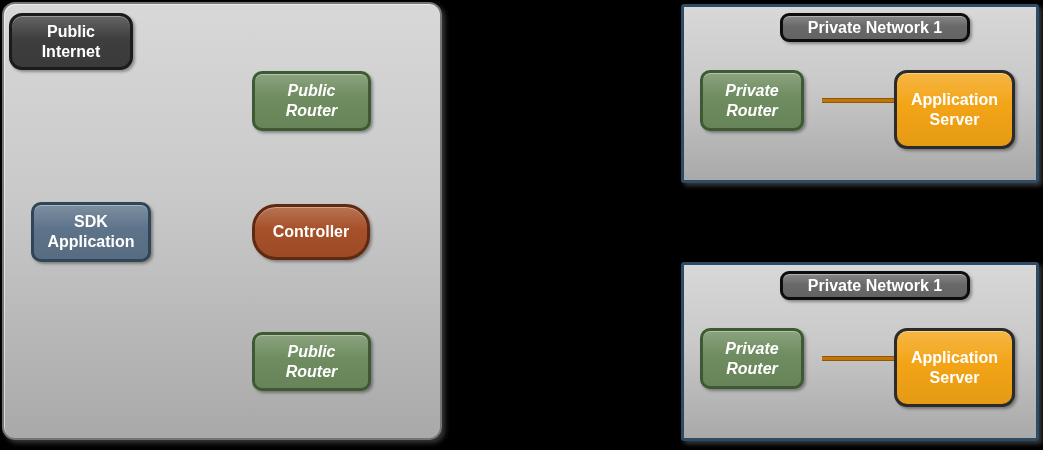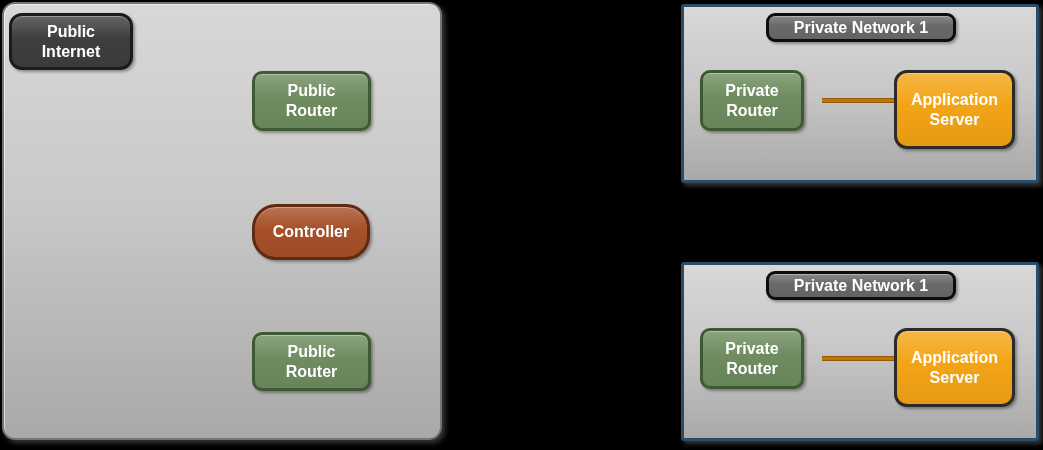--- a/index.html
+++ b/index.html
@@ -47,29 +47,29 @@
     color: var(--text-color);
     font-weight: 700;
     font-size: 16px;
     line-height: 1.22;
     padding: 2px 8px;
     border-radius: 10px;
     background-image: linear-gradient(rgba(255,255,255,.20), rgba(255,255,255,0) 45%, rgba(0,0,0,.06));
     box-shadow: 2px 2px 3px rgba(0,0,0,.35), inset 0 1px 0 rgba(255,255,255,.35);
   }
   .node--dark   { background-color: var(--node-dark-fill); border: 3px solid var(--node-dark-border); border-radius: 13px; }
-  .node--green  { background-color: var(--green-fill);  border: 3px solid var(--green-border); }
+  .node--green  { background-color: var(--green-fill);  border: 3px solid var(--green-border); font-style: italic; }
   .node--blue   { background-color: var(--blue-fill);   border: 3px solid var(--blue-border); }
   .node--red    { background-color: var(--red-fill);    border: 3px solid var(--red-border); }
   .node--orange { background-color: var(--orange-fill); border: 3px solid var(--orange-border); border-radius: 13px; }
   .pn-title {
     background-color: var(--title-fill);
     border: 3px solid var(--title-border);
     border-radius: 9px;
-    left: 82px; top: 6px; width: 190px; height: 29px;
+    left: 96px; top: 6px; width: 190px; height: 29px;
     padding: 0 6px;
     white-space: nowrap;
   }
 
   
   .n-public-internet      { left: 5px;   top: 9px;   width: 124px; height: 57px; }
   .n-public-router-top    { left: 248px; top: 67px;  width: 119px; height: 60px; }
   .n-sdk-application      { left: 27px;  top: 198px; width: 120px; height: 60px; }
   .n-controller           { left: 248px; top: 200px; width: 118px; height: 56px; border-radius: 24px; }
   .n-public-router-bottom { left: 248px; top: 328px; width: 119px; height: 59px; }
@@ -87,20 +87,21 @@
   }
 </style>
 </head>
 <body>
 
 <div id="canvas">
 
   <section id="public-zone" class="zone">
     <div class="node node--dark n-public-internet">Public Internet</div>
     <div class="node node--green n-public-router-top">Public Router</div>
+    <div class="node node--blue n-sdk-application">SDK Application</div>
     <div class="node node--red n-controller">Controller</div>
     <div class="node node--green n-public-router-bottom">Public Router</div>
   </section>
 
   <section id="private-network-1" class="zone private-zone">
     <div class="node pn-title">Private Network 1</div>
     <div class="node node--green n-private-router">Private Router</div>
     <div class="link"></div>
     <div class="node node--orange n-application-server">Application Server</div>
   </section>

